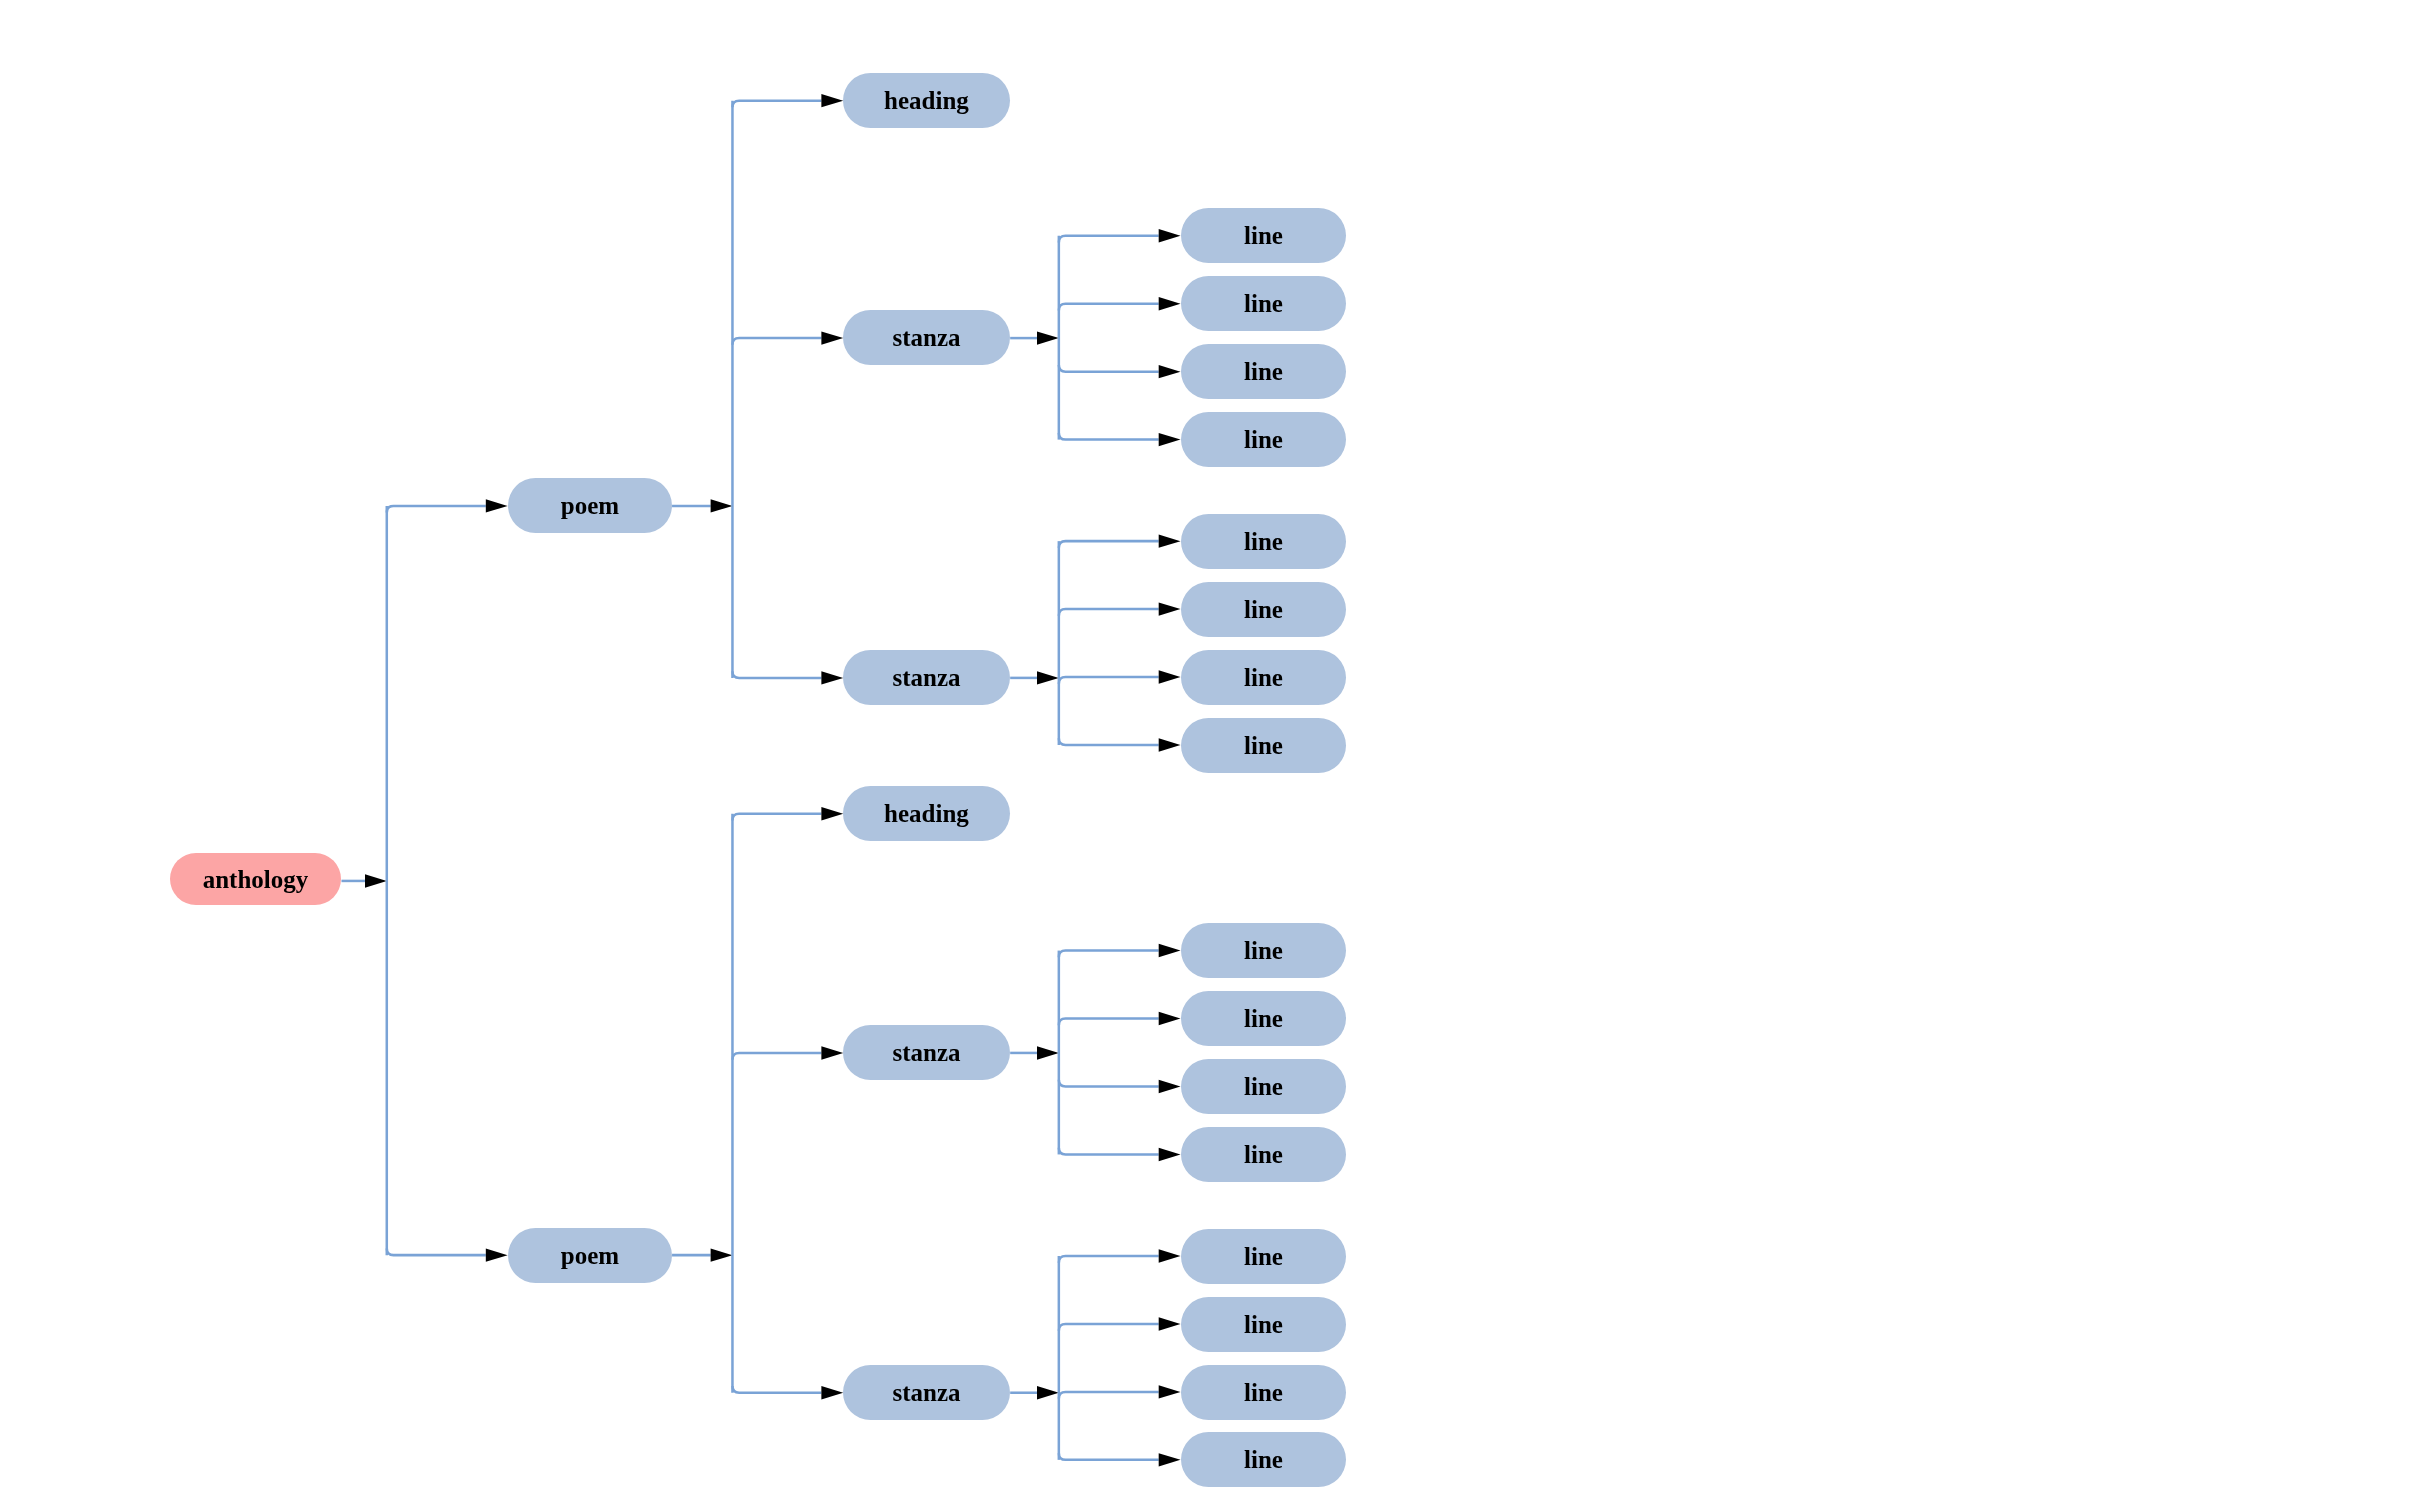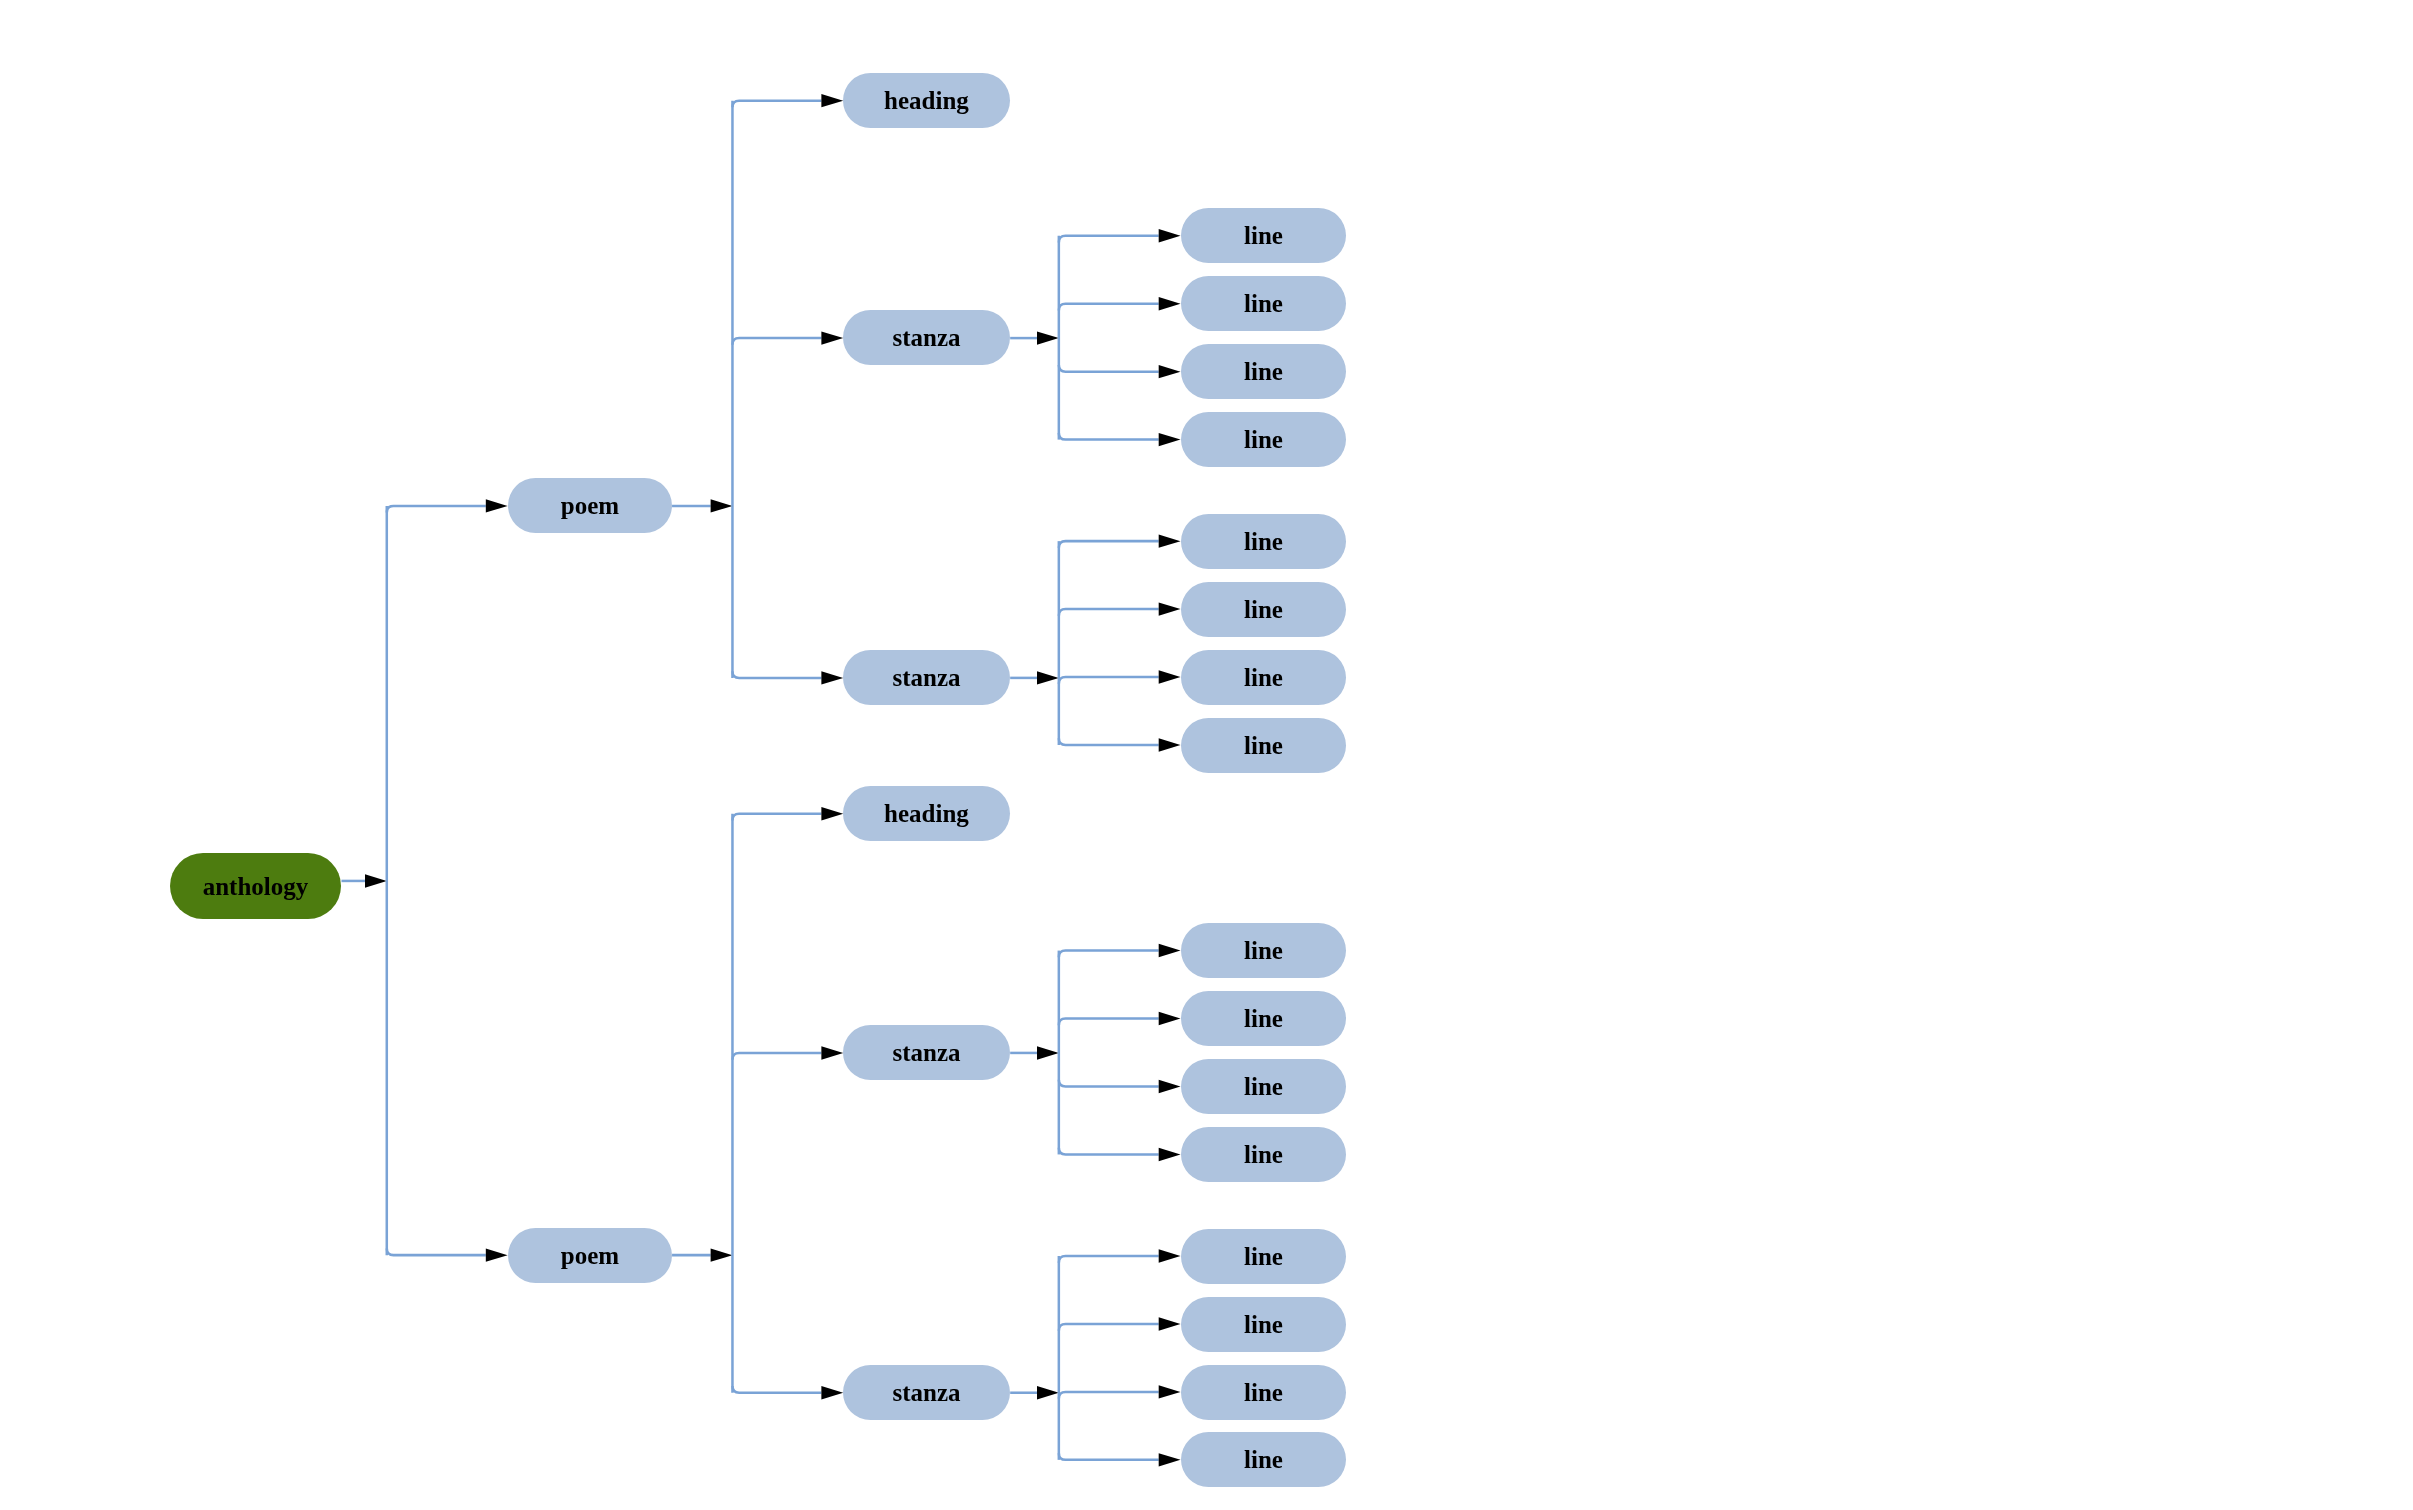--- a/index.html
+++ b/index.html
@@ -115,21 +115,21 @@
       <polygon points="1381,1488.5 1407,1496.5 1381,1504.5" fill="#000000"></polygon>
       <path d="M 1262 1585.5 Q 1262 1577.5 1270 1577.5 L 1381 1577.5" fill="none" stroke="#7aa3d6" stroke-width="3" stroke-linecap="butt"></path>
       <polygon points="1381,1569.5 1407,1577.5 1381,1585.5" fill="#000000"></polygon>
       <path d="M 1262 1666.5 Q 1262 1658.5 1270 1658.5 L 1381 1658.5" fill="none" stroke="#7aa3d6" stroke-width="3" stroke-linecap="butt"></path>
       <polygon points="1381,1650.5 1407,1658.5 1381,1666.5" fill="#000000"></polygon>
       <path d="M 1262 1731.5 Q 1262 1739.5 1270 1739.5 L 1381 1739.5" fill="none" stroke="#7aa3d6" stroke-width="3" stroke-linecap="butt"></path>
       <polygon points="1381,1731.5 1407,1739.5 1381,1747.5" fill="#000000"></polygon>
       <path d="M 1262 1496.5 L 1262 1739.5" fill="none" stroke="#7aa3d6" stroke-width="3" stroke-linecap="butt"></path>
     </svg>
   <div id="node-layer">
-      <div class="node" style="left: 170px; top: 853px; width: 171px; height: 66px; background: #4d7c0f; color: rgb(0, 0, 0); font-size: 25px;">
+      <div class="node" style="left: 170px; top: 853px; width: 171px; height: 52px; background: #fca5a5; color: rgb(0, 0, 0); font-size: 25px;">
         <span class="node-label">anthology</span>
       </div>
       <div class="node" style="left: 508px; top: 478px; width: 164px; height: 55px; background: rgb(174, 195, 222); color: rgb(0, 0, 0); font-size: 25px;">
         <span class="node-label">poem</span>
       </div>
       <div class="node" style="left: 843px; top: 73px; width: 167px; height: 55px; background: rgb(174, 195, 222); color: rgb(0, 0, 0); font-size: 25px;">
         <span class="node-label">heading</span>
       </div>
       <div class="node" style="left: 843px; top: 310px; width: 167px; height: 55px; background: rgb(174, 195, 222); color: rgb(0, 0, 0); font-size: 25px;">
         <span class="node-label">stanza</span>

